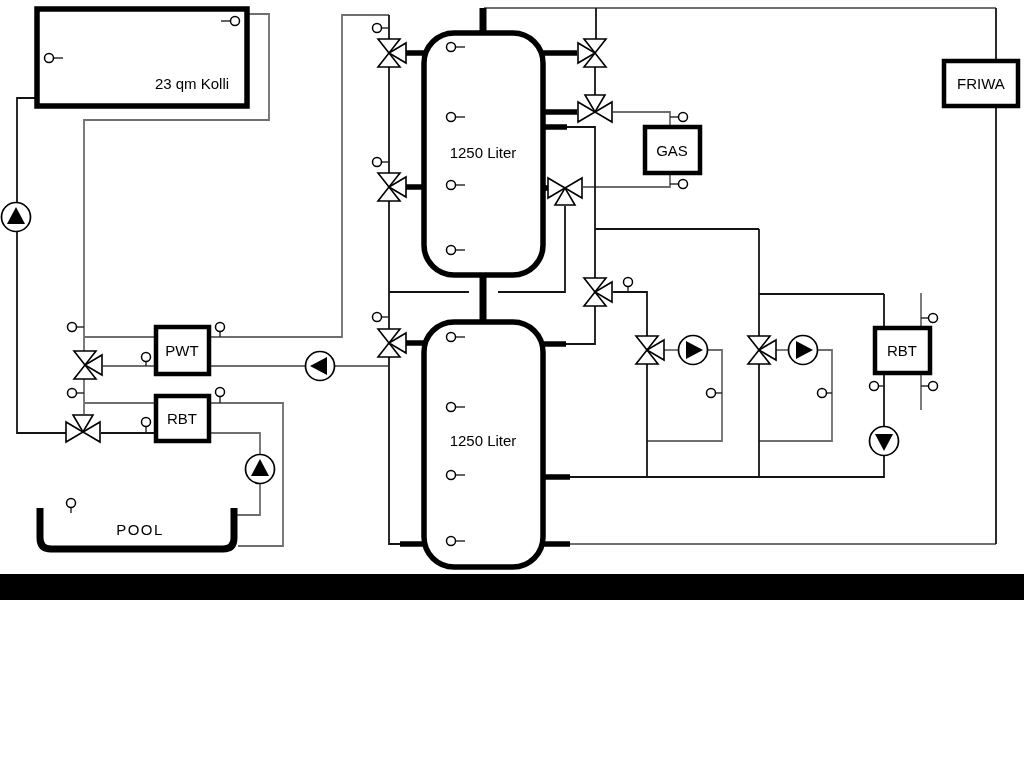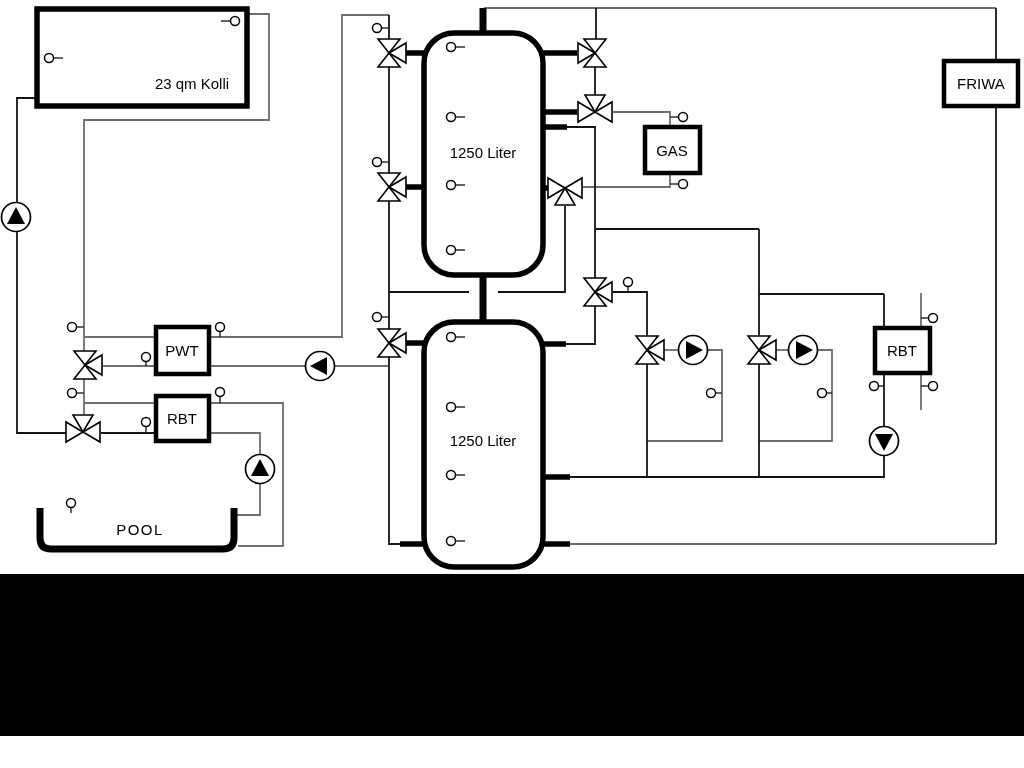--- a/index.html
+++ b/index.html
@@ -1,16 +1,16 @@
 <!DOCTYPE html>
 <html style="--bg: #ffffff; --footer: #000000; --pipe_black: #141414; --pipe_gray: #6e6e6e; --component_stroke: #000000; --component_fill: #ffffff;"><head>
 <meta charset="utf-8">
 <style>
   html,body{margin:0;padding:0;background:#fff;}
-  #stage{position:relative;width:1024px;height:736px;background:var(--bg,#fff);overflow:hidden;
+  #stage{position:relative;width:1024px;height:600px;background:var(--bg,#fff);overflow:hidden;
          font-family:"Liberation Sans", sans-serif;}
   svg{display:block}
   .pipe-b{stroke:var(--pipe_black,#141414);stroke-width:1.8;fill:none;}
   .pipe-g{stroke:var(--pipe_gray,#6e6e6e);stroke-width:1.8;fill:none;}
   .thick{stroke:#000;stroke-width:5.5;fill:none;}
   .vthick{stroke:#000;stroke-width:7;fill:none;}
   .comp{stroke:#000;fill:#fff;}
   .box{stroke:#000;stroke-width:4.5;fill:#fff;}
   .boxXL{stroke:#000;stroke-width:5.5;fill:#fff;}
   .sensor-line{stroke:#222;stroke-width:1.4;}

